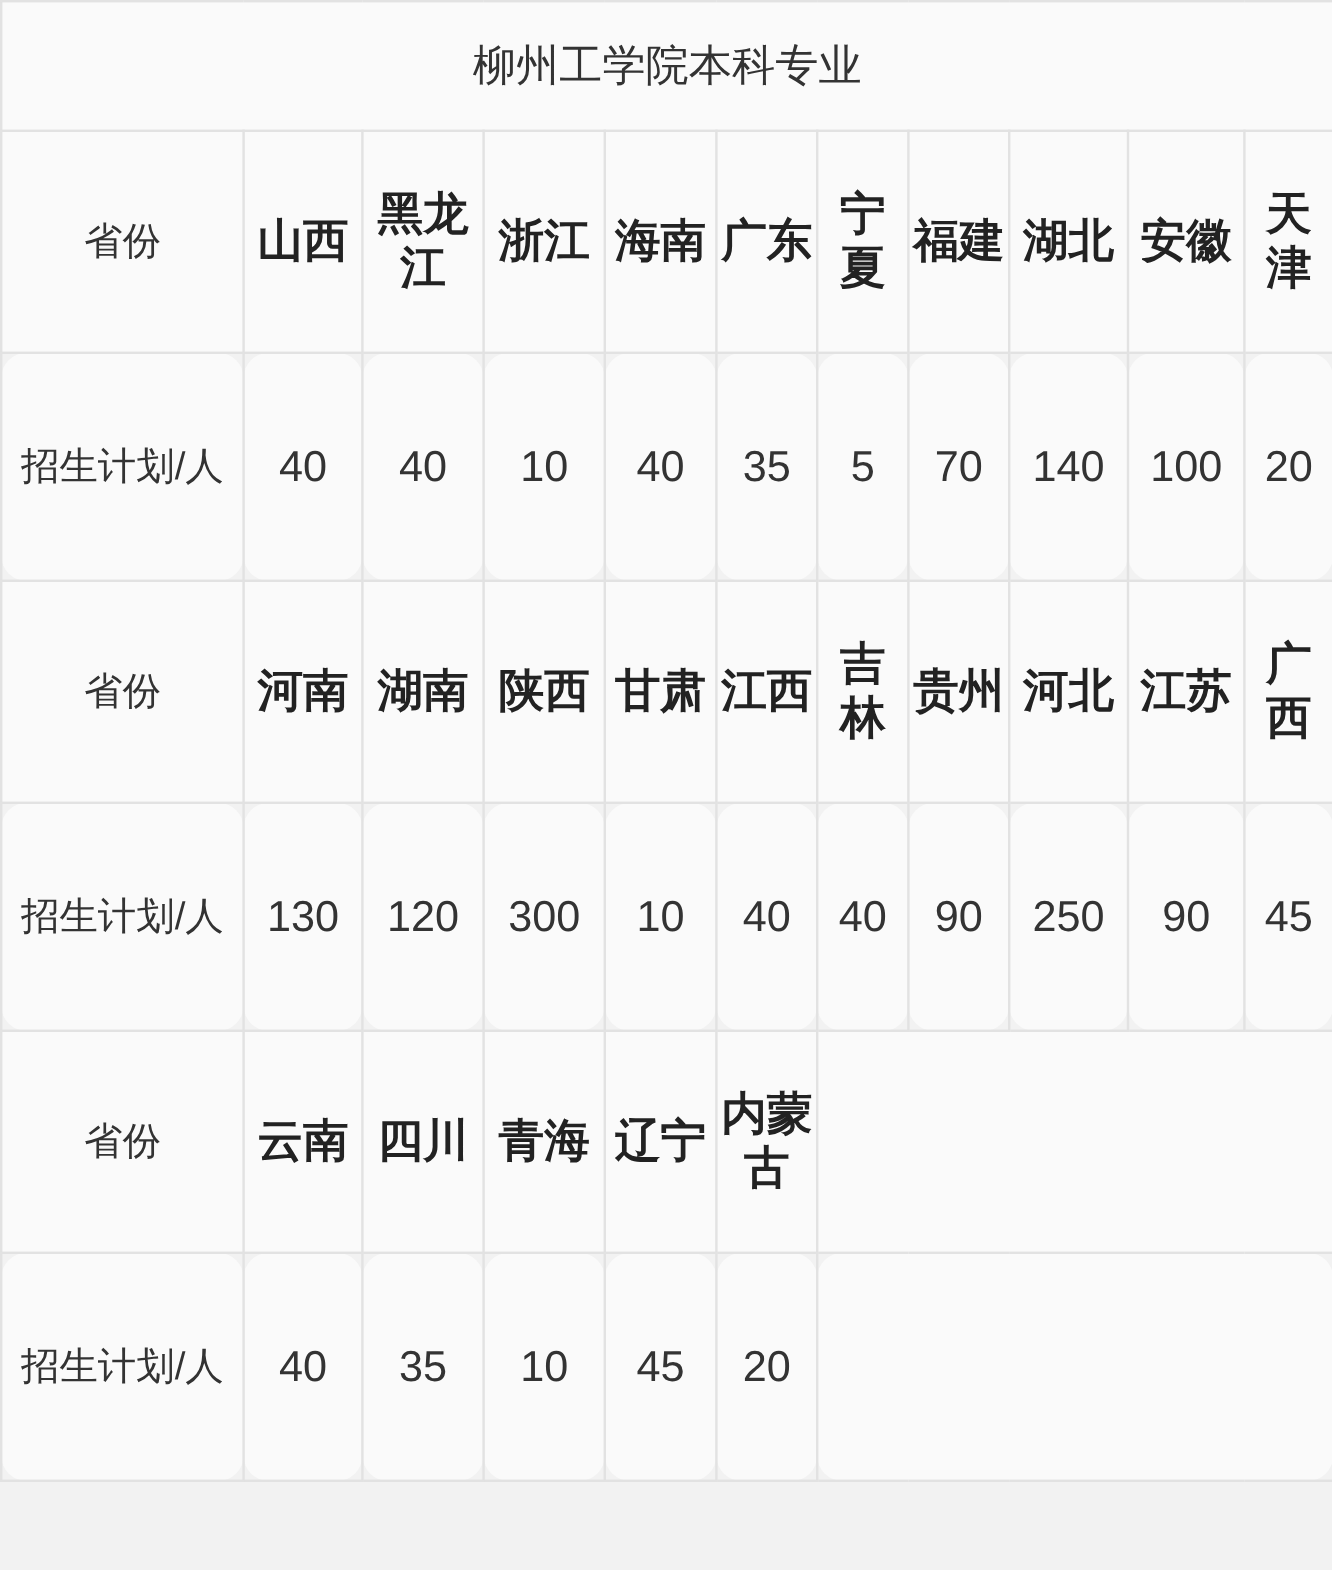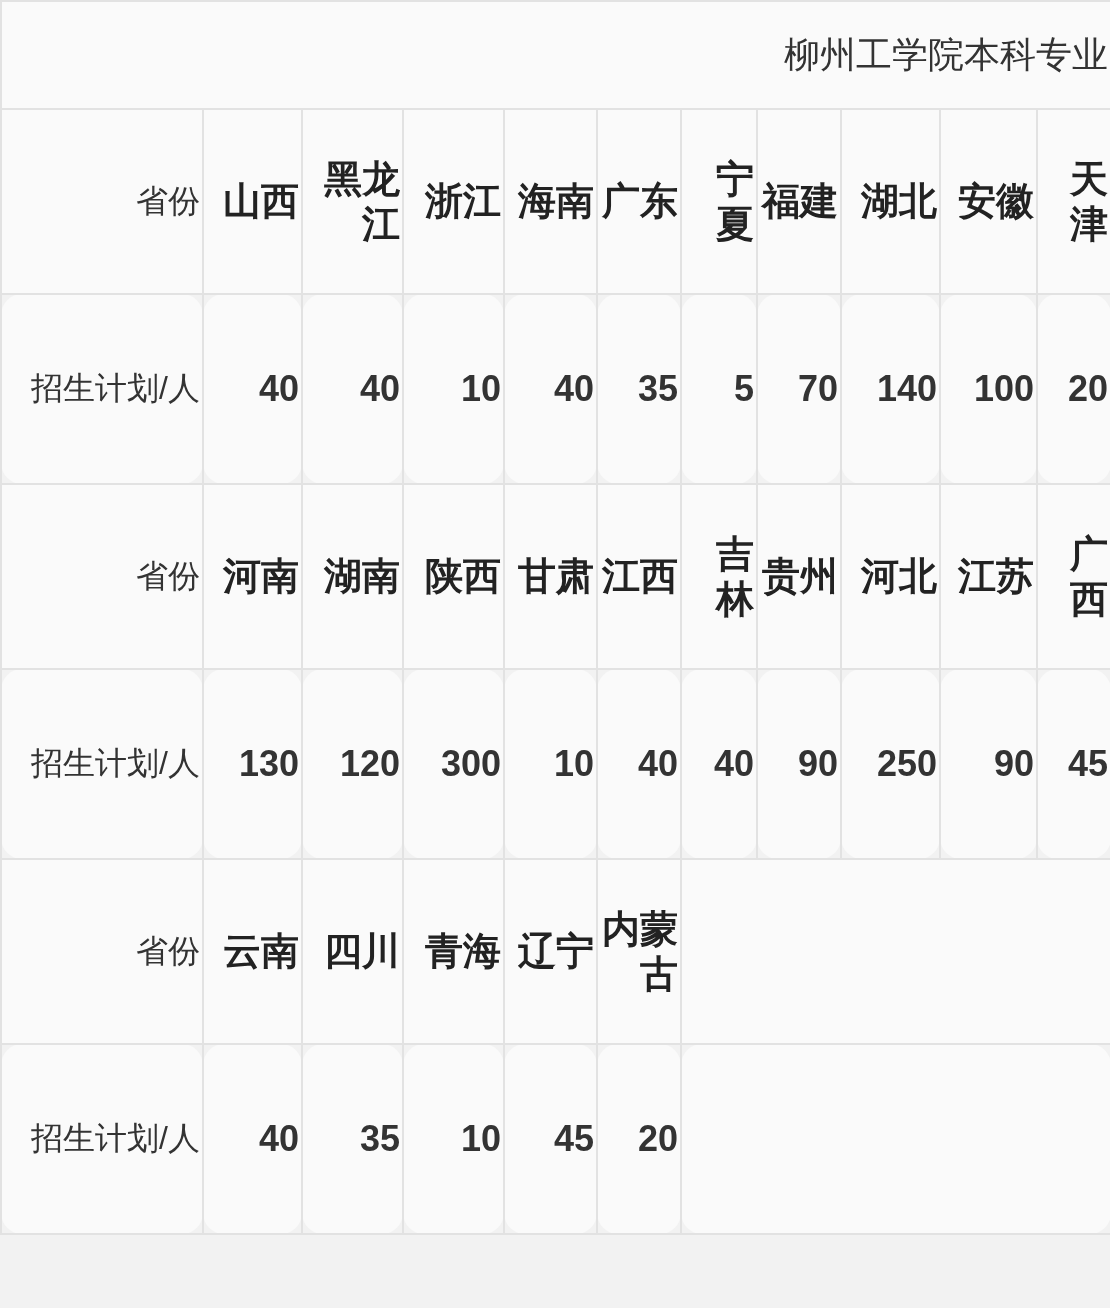--- a/index.html
+++ b/index.html
@@ -19,21 +19,21 @@
     box-sizing: border-box;
   }
   table.plan-table {
     border-collapse: collapse;
     width: 1110px;
     table-layout: fixed;
   }
   table.plan-table td {
     border: 2px solid #e2e2e2;
     background: #fafafa;
-    text-align: right;
+    text-align: center;
     vertical-align: middle;
     padding: 4px 2px;
     box-sizing: border-box;
     word-break: break-all;
     line-height: 1.18;
   }
   td.title-cell {
     background: #e7e7e7;
     font-size: 36px;
     color: #333;
@@ -53,21 +53,21 @@
   }
   td.prov-cell {
     font-size: 38px;
     font-weight: bold;
     color: #222;
     letter-spacing: 0px;
   }
   td.num-cell {
     font-size: 36px;
     color: #333;
-    font-weight: bold;
+    font-weight: normal;
     margin-top: 28px;
   }
   tr.prov-row td { height: 185px; }
   tr.plan-row td { height: 190px; border-radius: 21px; }
   td.empty-cell {
     background: #f2f2f2;
     border: none;
   }
   
   col.c0 { width: 202px; }

